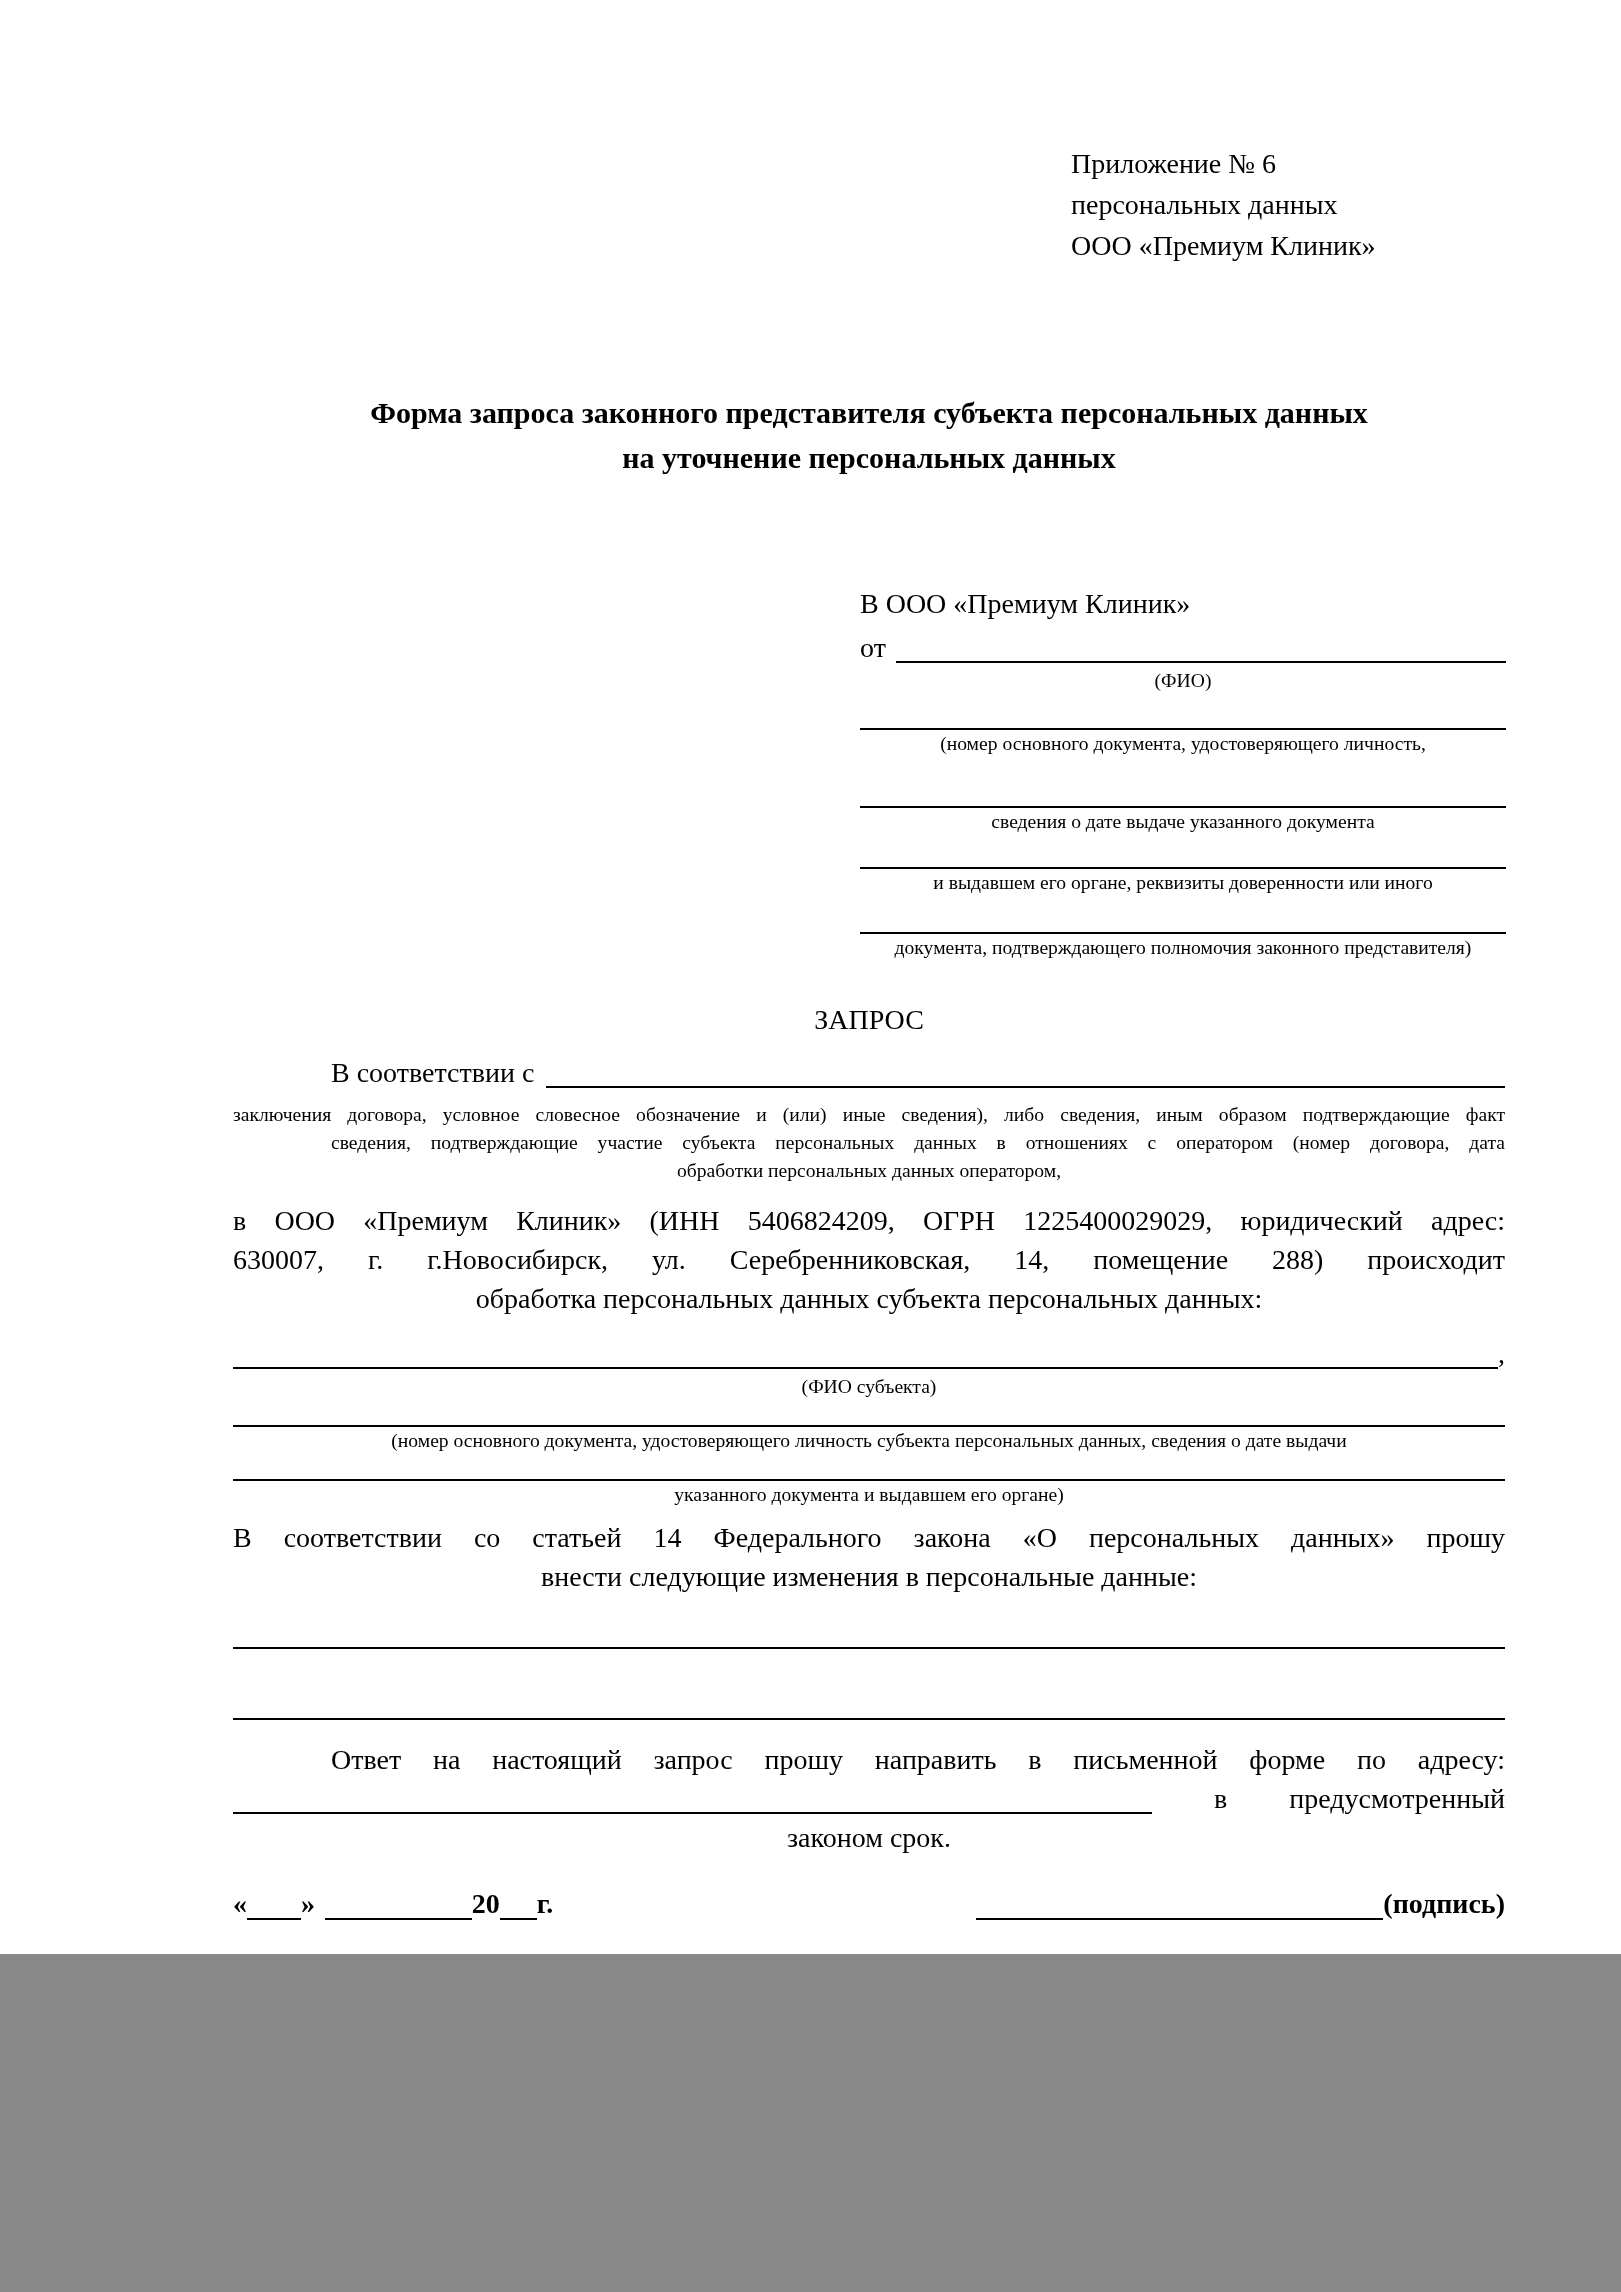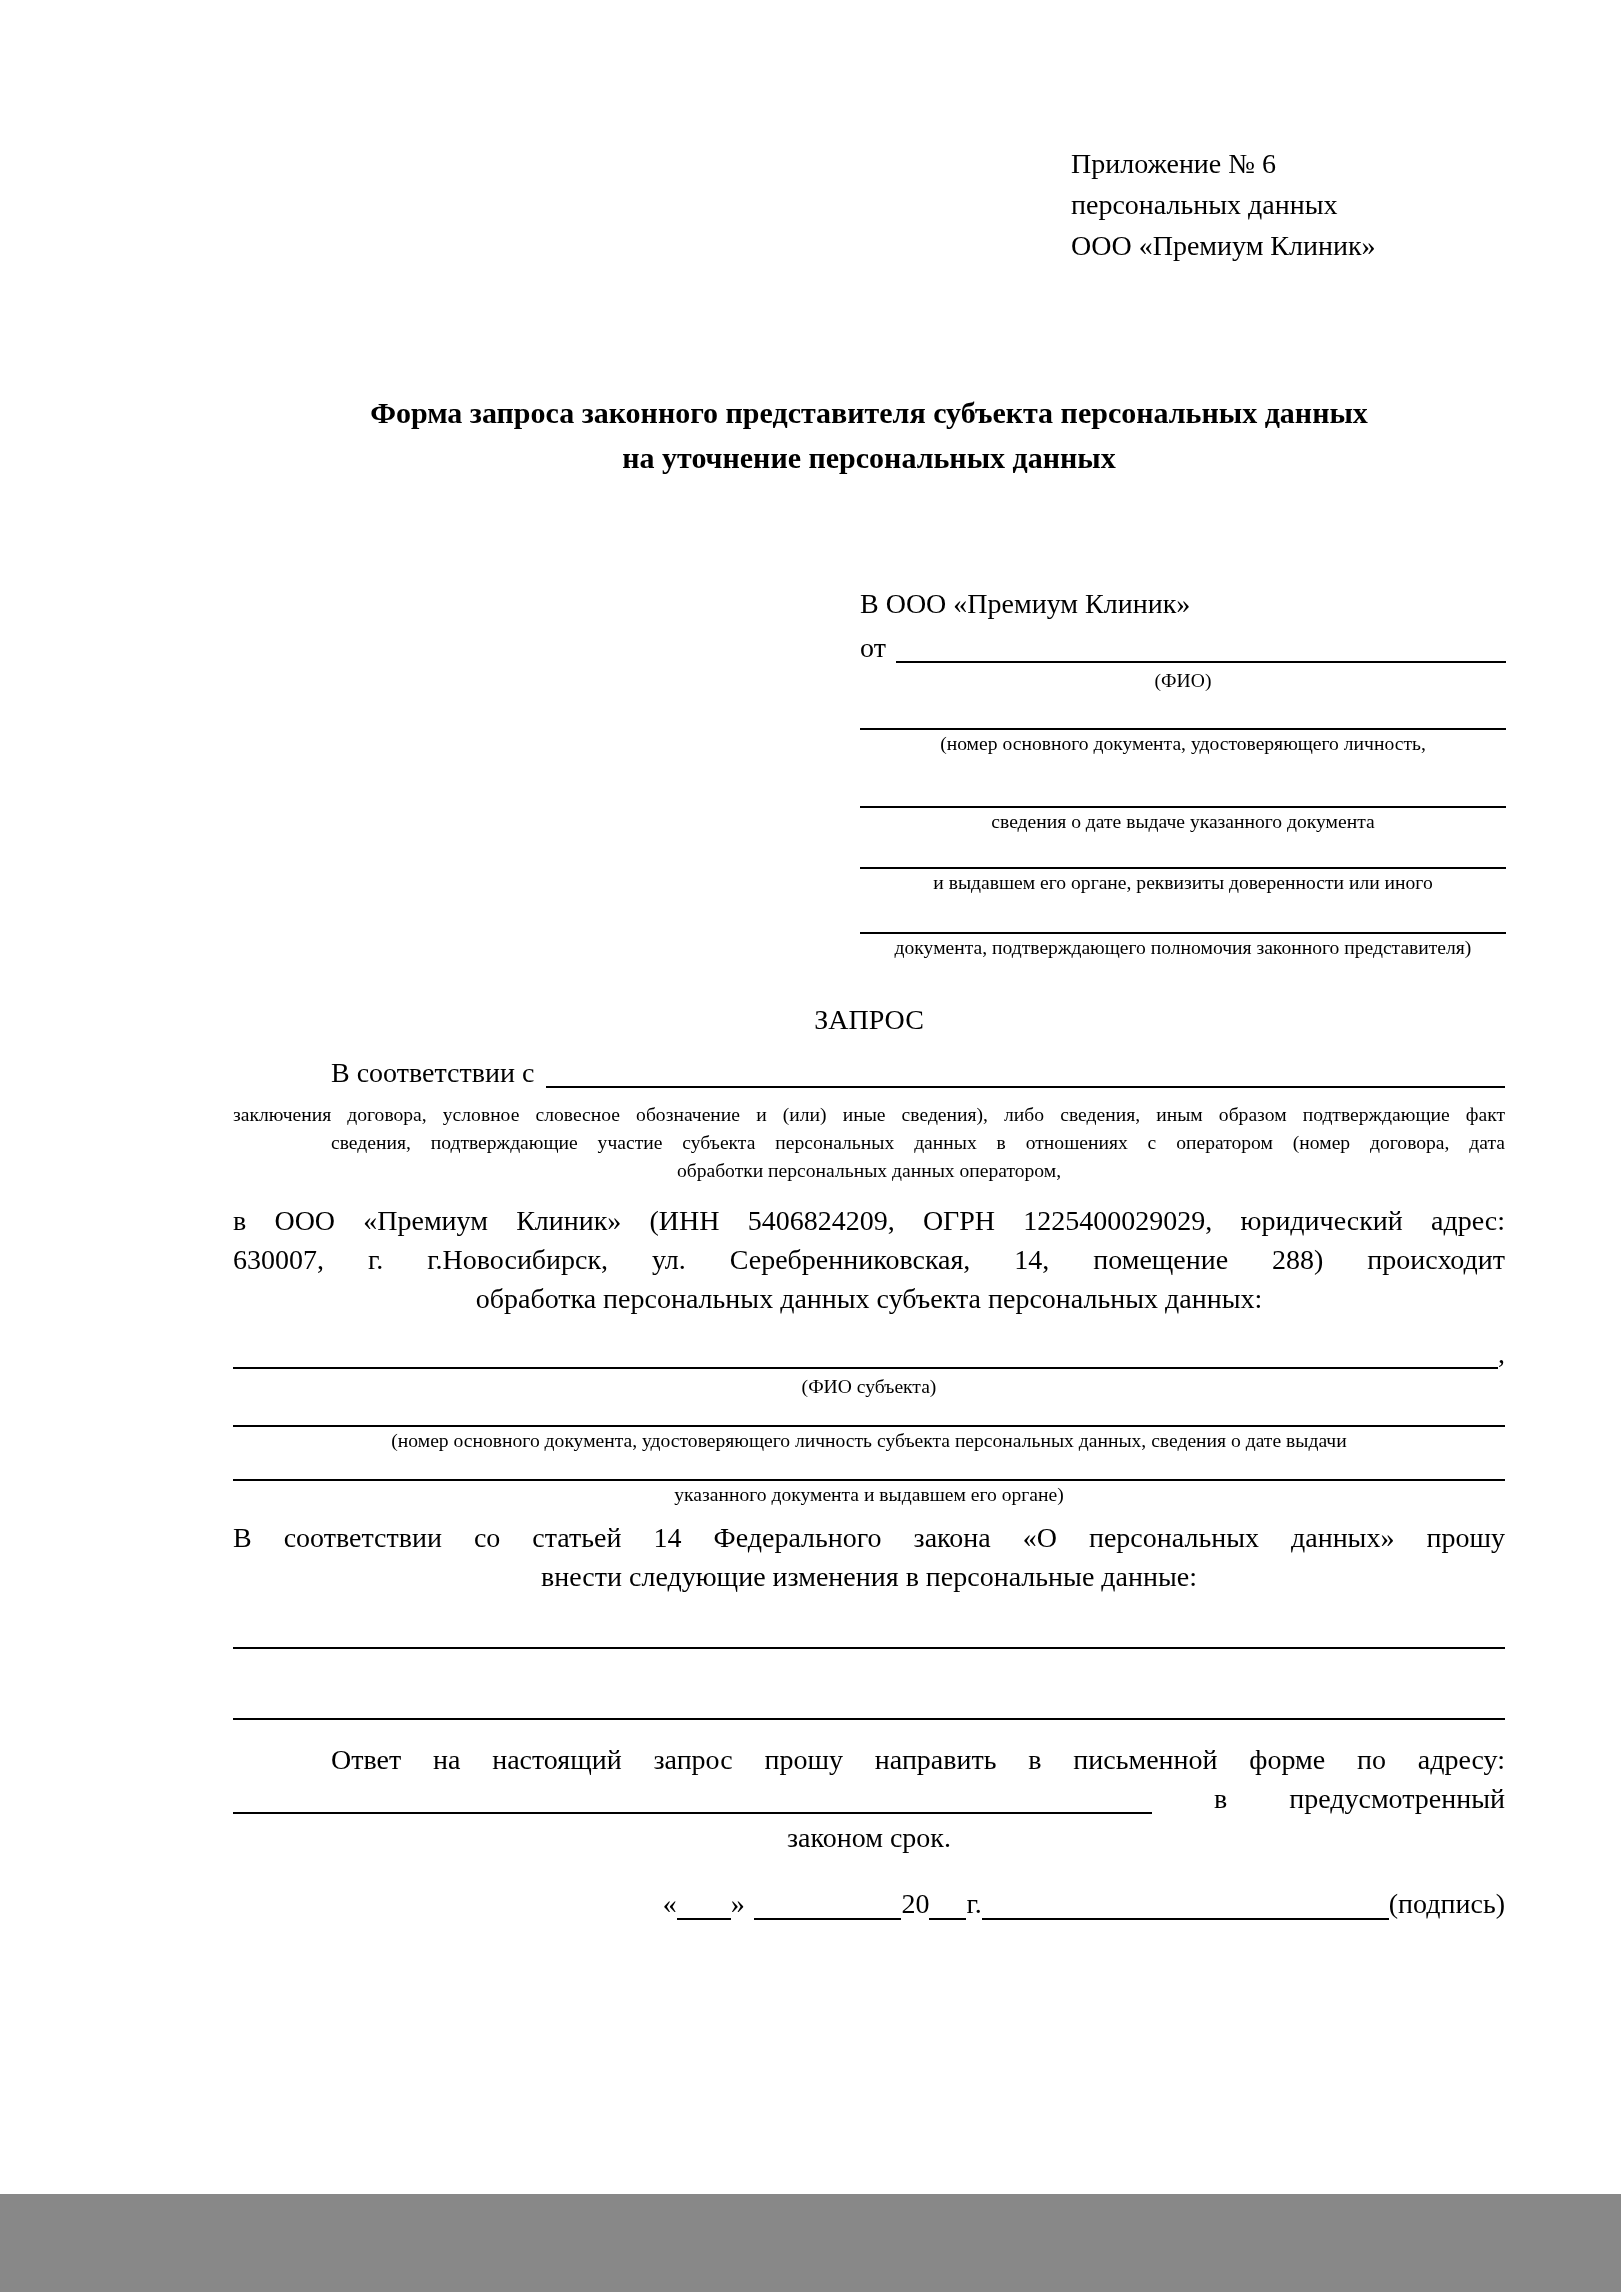--- a/index.html
+++ b/index.html
@@ -1,19 +1,19 @@
 <!DOCTYPE html>
 <html><head>
 <meta charset="utf-8">
 <style>
   html, body { margin: 0; padding: 0; background: #888; }
   .page {
     position: relative;
     width: 1621px;
-    height: 2194px;
+    height: 1954px;
     margin: 0 auto;
     background: #ffffff;
     color: #000;
     font-family: "Liberation Serif", "DejaVu Serif", serif;
   }
   
   .appendix {
     position: absolute;
     left: 1071px;
     top: 143px;
@@ -84,23 +84,24 @@
   .law { margin-top: 9.8px; }
   .main .blank.e1 { margin-top: 51px; }
   .main .blank.e2 { margin-top: 69px; }
   .answer1 { margin-top: 19.6px; }
   .answer2 { display: flex; align-items: flex-end; }
   .answer2 .addr-line { width: 919px; border-bottom: 2.9px solid #000; margin-bottom: 3.9px; }
   .answer2 .sp { flex: 1; }
   .answer2 .w { white-space: nowrap; }
   .footer-row {
     display: flex;
-    justify-content: flex-end;
+    justify-content: space-between;
     align-items: flex-end;
     margin-top: 27.4px;
+    font-weight: bold;
   }
   .iblank {
     display: inline-block;
     border-bottom: 2.9px solid #000;
     height: 1em;
     vertical-align: -6.9px;
   }
   .w55 { width: 54px; }
   .w150 { width: 147px; margin-left: 9.8px; }
   .w38 { width: 37px; }

